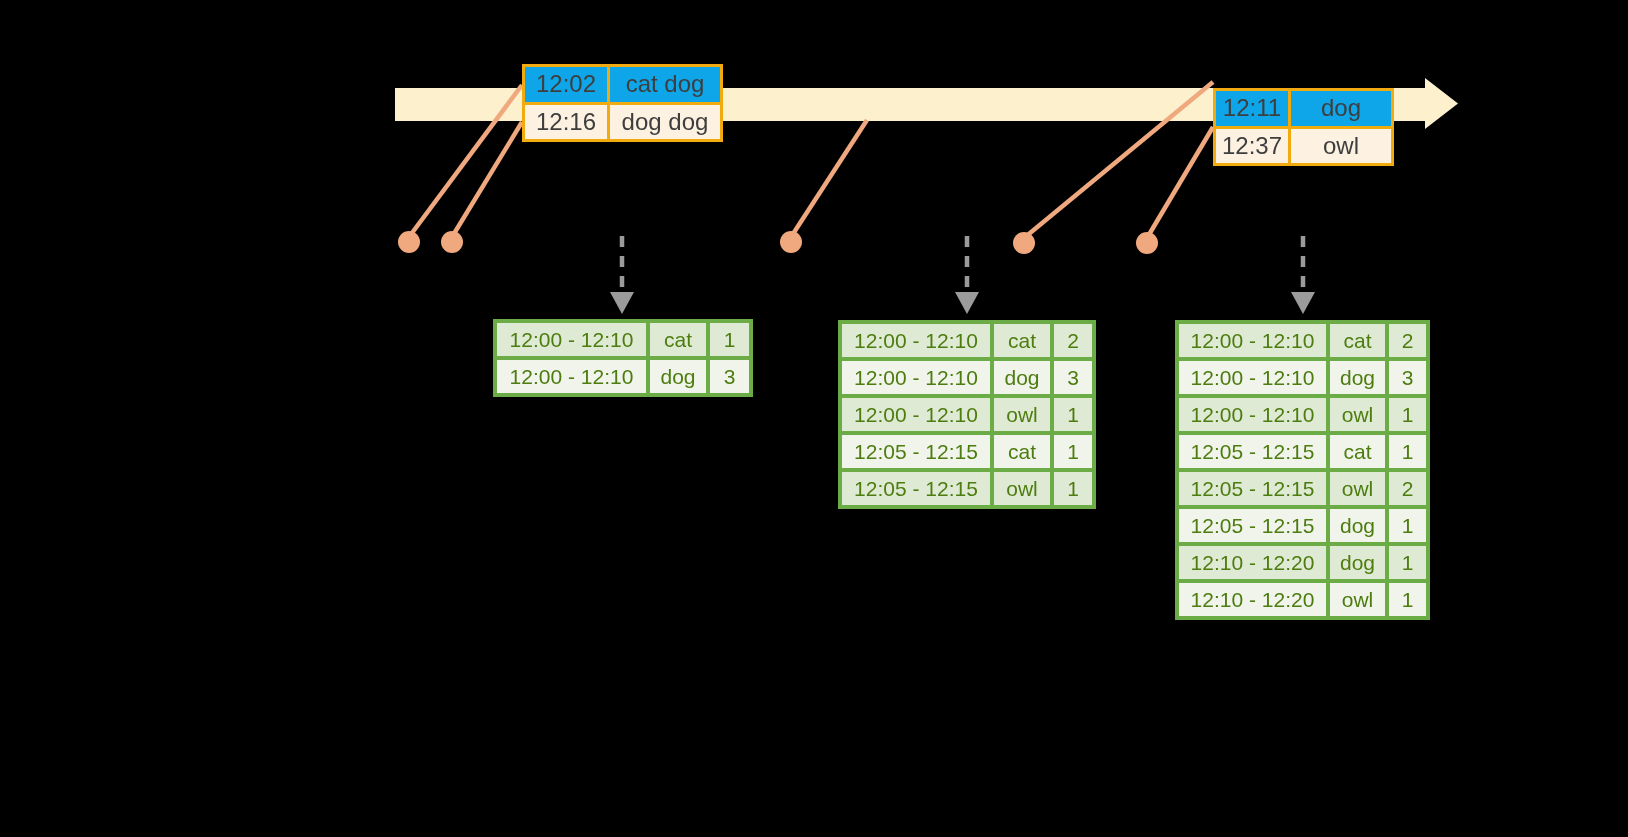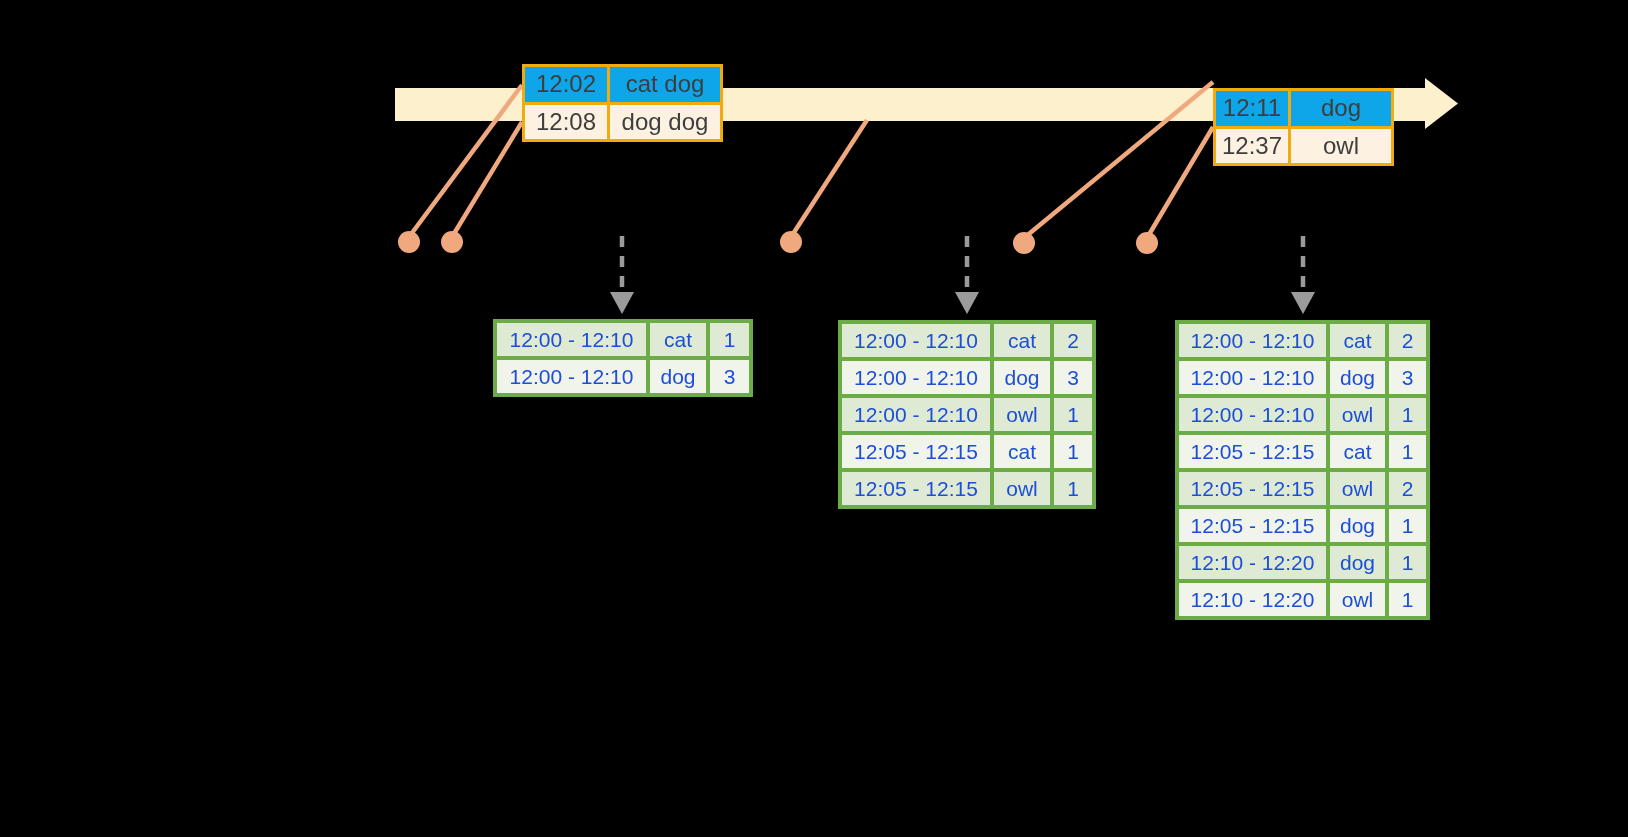--- a/index.html
+++ b/index.html
@@ -21,21 +21,21 @@
   .row-peach{background:#0ea5e9;}
   .row-cream{background:#FDF2E2;}
 
   
   .gtable{
     position:absolute;z-index:2;display:grid;column-gap:4px;row-gap:4px;
     border:4px solid #6BAC47;background:#6BAC47;grid-auto-rows:33px;
   }
   .gtable .cell{
     display:flex;align-items:center;justify-content:center;
-    font-size:21px;line-height:1;color:#1d4ed8;
+    font-size:21px;line-height:1;color:#4d7c0f;
   }
   .row-gdark{background:#DFEAD4;}
   .row-glight{background:#F0F4EB;}
 
   #etable1{left:522px;top:64px;grid-template-columns:82px 110px;grid-auto-rows:34.5px;}
   #etable2{left:867px;top:83px;grid-template-columns:83px 111px;grid-auto-rows:33px;}
   #etable3{left:1213px;top:64px;grid-template-columns:72px 100px;grid-auto-rows:34.5px;margin-top:24px;}
 
   #gtable1{left:493px;top:319px;grid-template-columns:149px 56px 39px;}
   #gtable2{left:838px;top:320px;grid-template-columns:148px 56px 38px;}
@@ -73,21 +73,21 @@
       <line x1="967" y1="236" x2="967" y2="294" stroke="#9B9B9B" stroke-width="4.5" stroke-dasharray="11 9"></line>
       <polygon points="955,292 979,292 967,314" fill="#9B9B9B"></polygon>
       <line x1="1303" y1="236" x2="1303" y2="294" stroke="#9B9B9B" stroke-width="4.5" stroke-dasharray="11 9"></line>
       <polygon points="1291,292 1315,292 1303,314" fill="#9B9B9B"></polygon>
     </g>
   </svg>
 
   <div id="etable1" class="etable">
     <div class="cell row-peach">12:02</div>
     <div class="cell row-peach">cat dog</div>
-    <div class="cell row-cream">12:08</div>
+    <div class="cell row-cream">12:16</div>
     <div class="cell row-cream">dog dog</div>
   </div>
 
 
   <div id="etable3" class="etable">
     <div class="cell row-peach">12:11</div>
     <div class="cell row-peach">dog</div>
     <div class="cell row-cream">12:37</div>
     <div class="cell row-cream">owl</div>
   </div>

